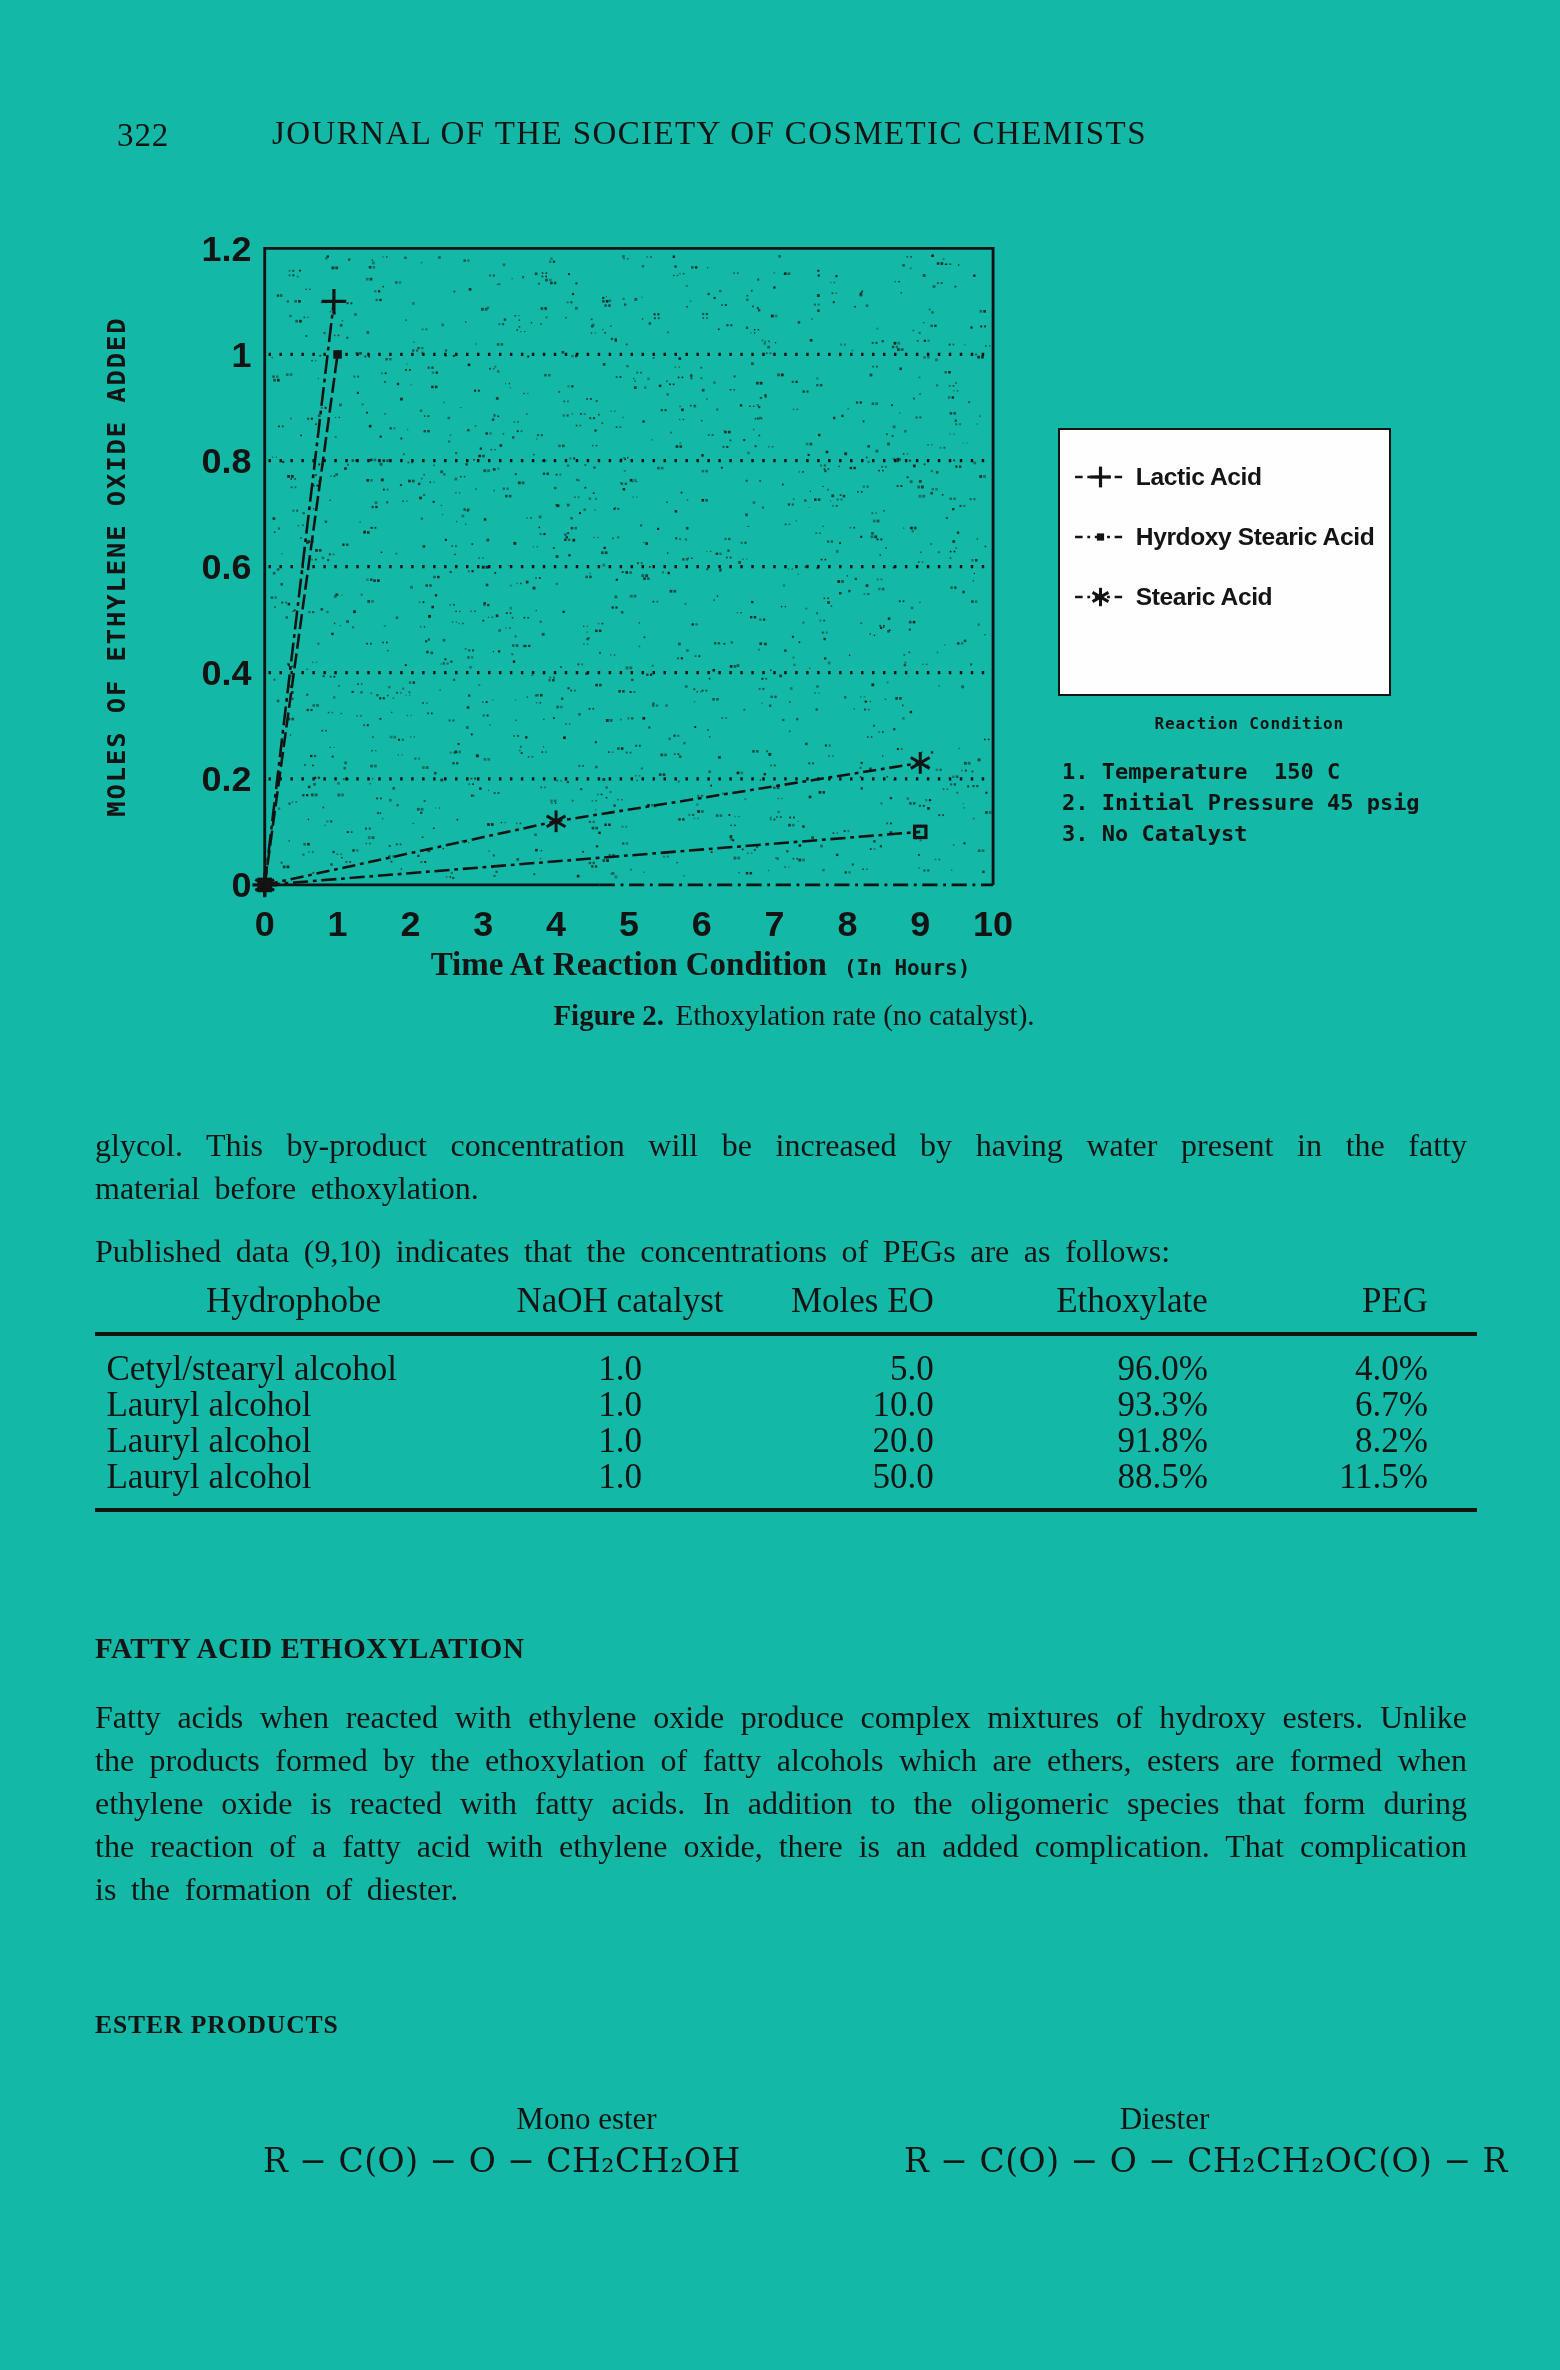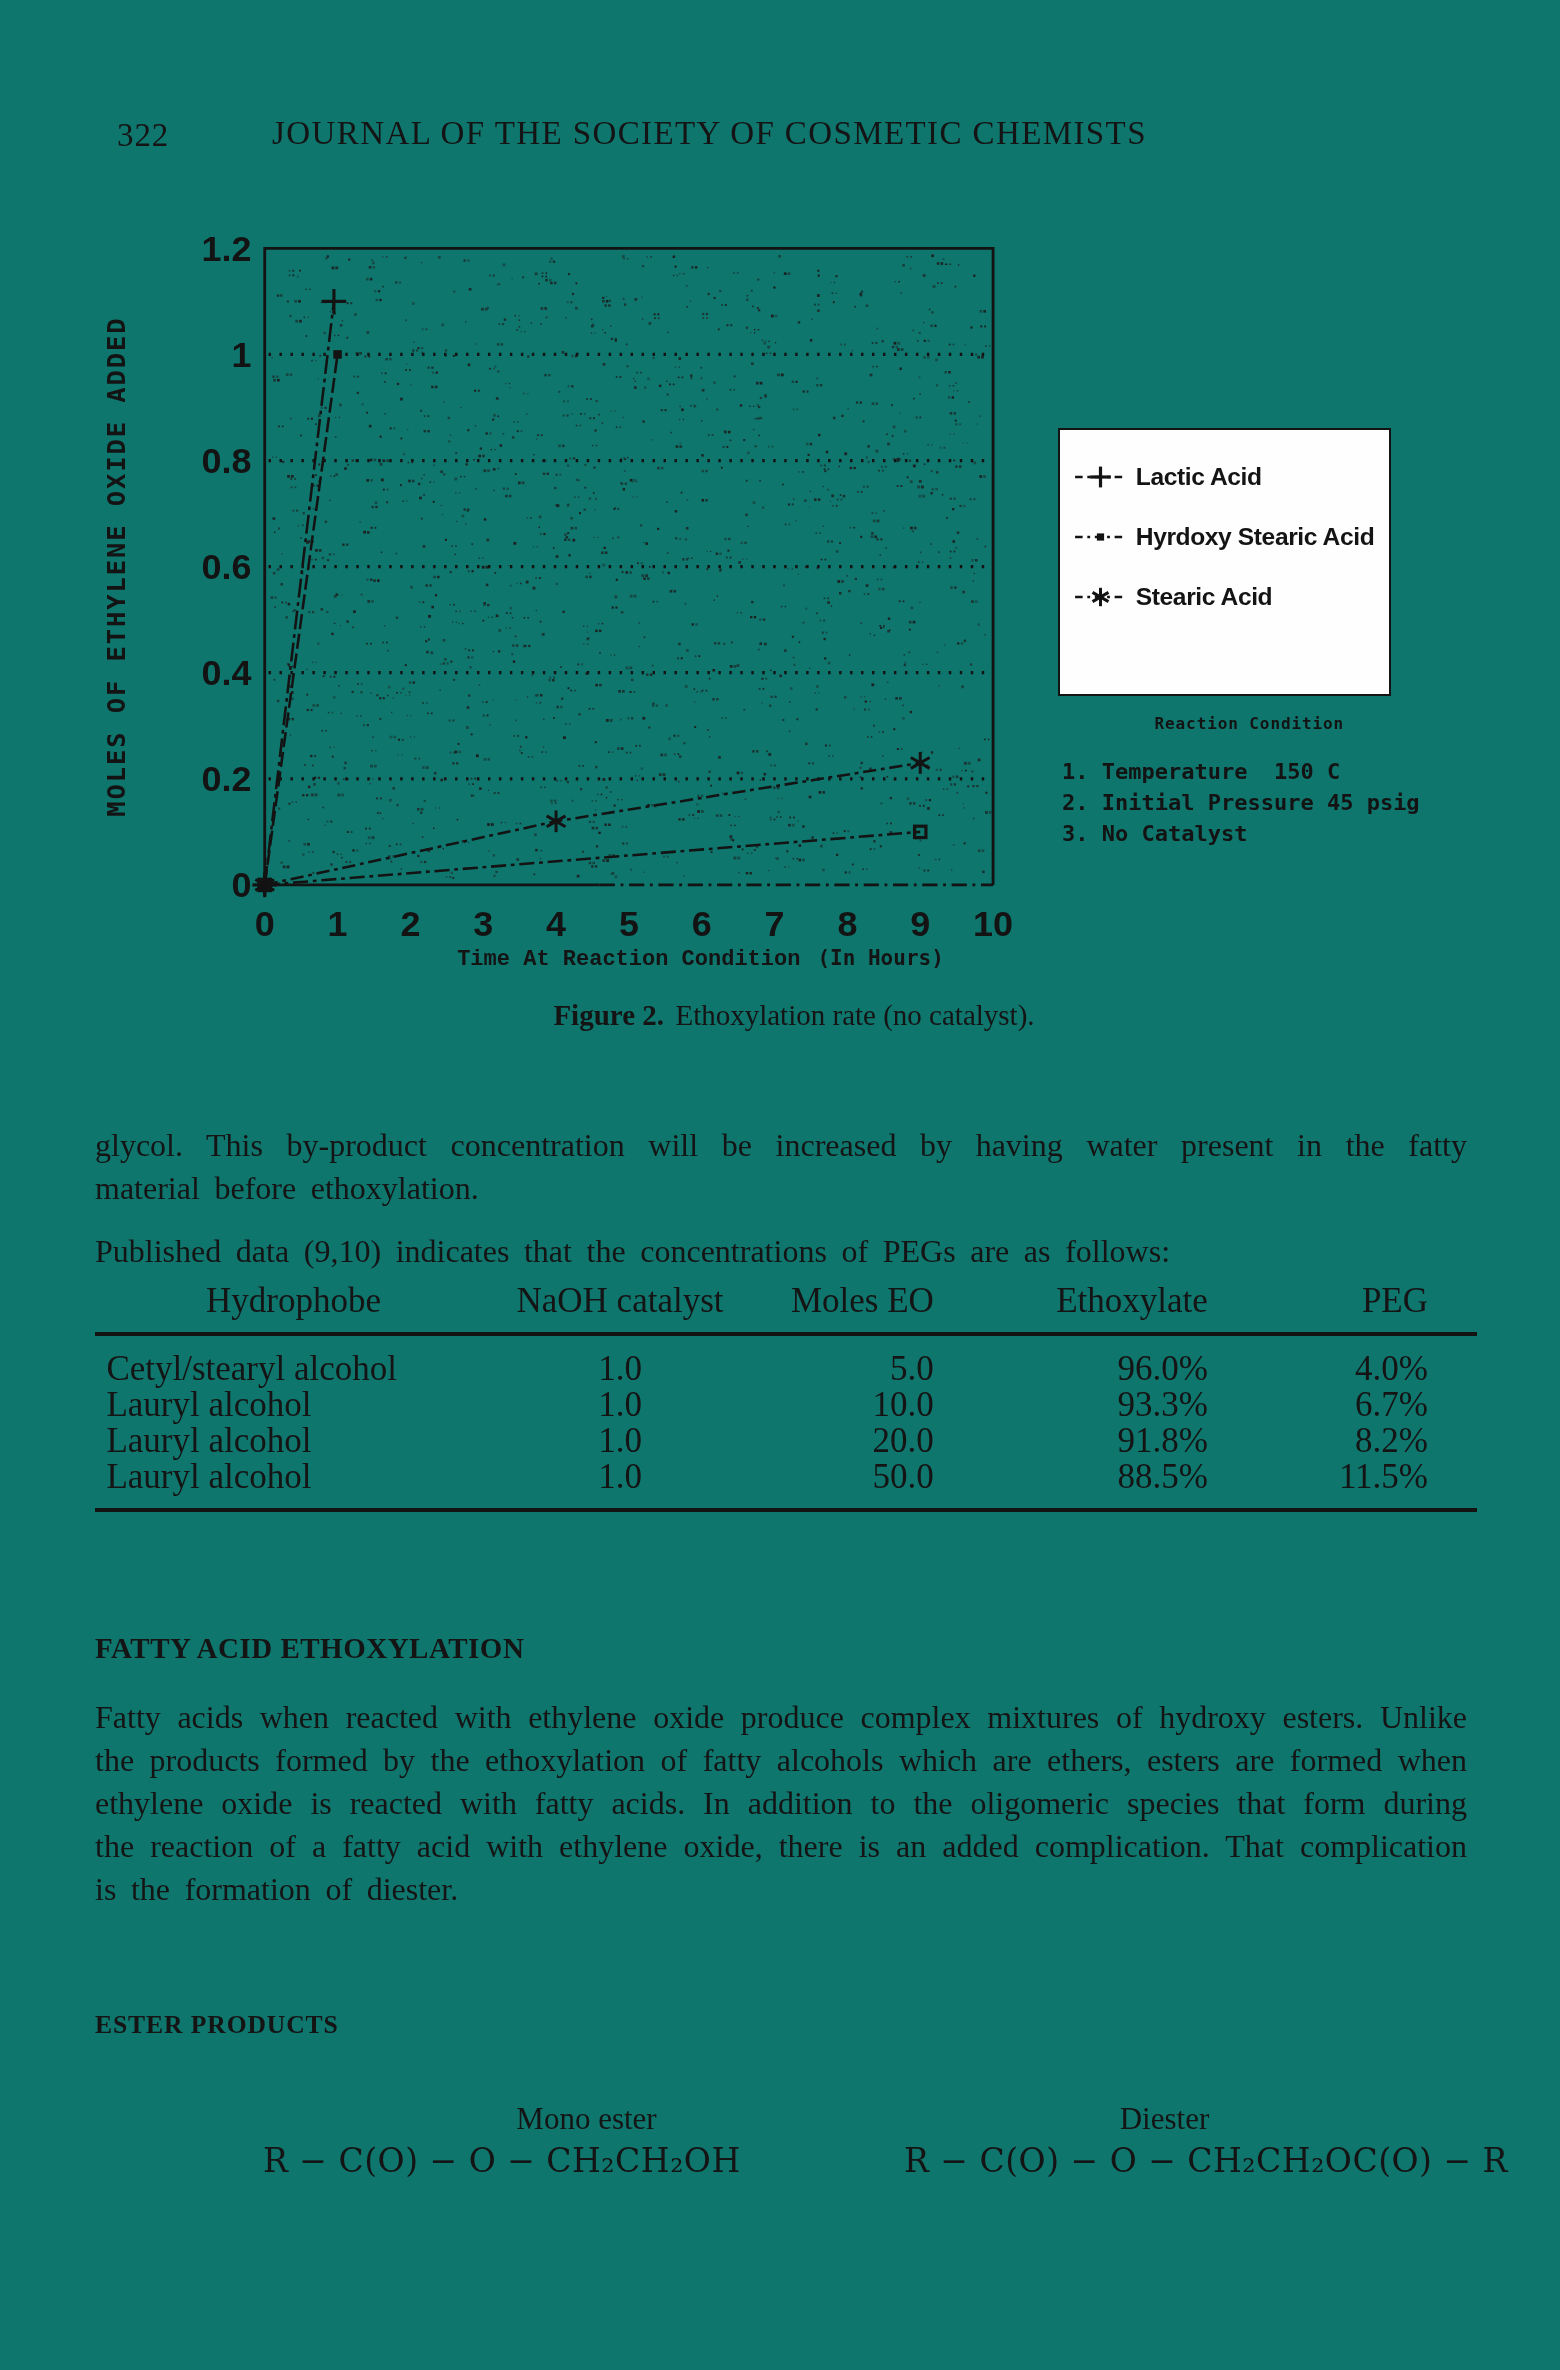--- a/index.html
+++ b/index.html
@@ -1,18 +1,18 @@
 <!DOCTYPE html>
 <html style="font-size:15px"><head>
 <meta charset="utf-8">
 <style>
   html,body{margin:0;padding:0;background:#e8e8e4;}
   .page{
     position:relative;width:1561px;height:2371px;margin:0 auto;
-    background:#0f766e;color:#141414;overflow:hidden;
+    background:#14b8a6;color:#141414;overflow:hidden;
     font-family:"Liberation Serif", serif;
   }
   
   .pg-num{position:absolute;left:117px;top:117px;font-size:33px;letter-spacing:0.9px;}
   .jr-title{position:absolute;left:227px;top:115px;width:965px;text-align:center;
     font-size:33px;letter-spacing:1.4px;white-space:nowrap;}
   
   .chart-svg{position:absolute;left:85px;top:199px;width:927px;height:757px;}
   .tick{font-family:"Liberation Sans",sans-serif;font-weight:700;font-size:38px;fill:#131313;}
   .ylab{font-family:"DejaVu Sans Mono",monospace;font-weight:700;font-size:27px;
@@ -25,21 +25,21 @@
   .legend-swatch{width:55px;height:32px;flex:0 0 55px;margin-right:7.6px;}
   .legend-row span{font-family:"Liberation Sans",sans-serif;font-weight:700;
     font-size:24.6px;white-space:nowrap;letter-spacing:-0.4px;}
   
   .rcond{position:absolute;left:1062px;top:698px;font-family:"DejaVu Sans Mono",monospace;
     font-weight:700;color:#131313;}
   .rcond-title{font-size:16px;margin:16px 0 23px 17px;letter-spacing:0.9px;text-align:center;}
   .rcond-item{font-size:22px;line-height:31px;white-space:pre;}
   
   .xaxis-title{position:absolute;left:265px;top:946px;width:871px;text-align:center;white-space:nowrap;}
-  .xaxis-title .main{font-family:Liberation Mono, monospace;font-weight:700;font-size:22px;}
+  .xaxis-title .main{font-family:Liberation Serif, serif;font-weight:700;font-size:33px;}
   .xaxis-title .unit{font-family:"DejaVu Sans Mono",monospace;font-weight:700;font-size:21px;margin-left:13.2px;}
   .fig-caption{position:absolute;left:103px;top:999px;width:1382px;text-align:center;font-size:29px;}
   .fig-caption .lbl{font-weight:700;margin-right:11.4px;}
   
   .para{position:absolute;left:95px;width:1372px;font-size:32px;line-height:43px;
     text-align:justify;word-spacing:6.6px;}
   .p1{top:1124px;}
   .p2{top:1230px;text-align:left;}
   
   .ptable{position:absolute;left:95px;top:1283px;width:1382px;}

